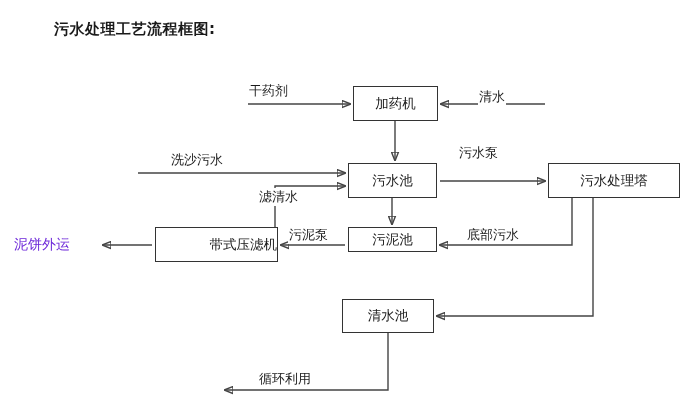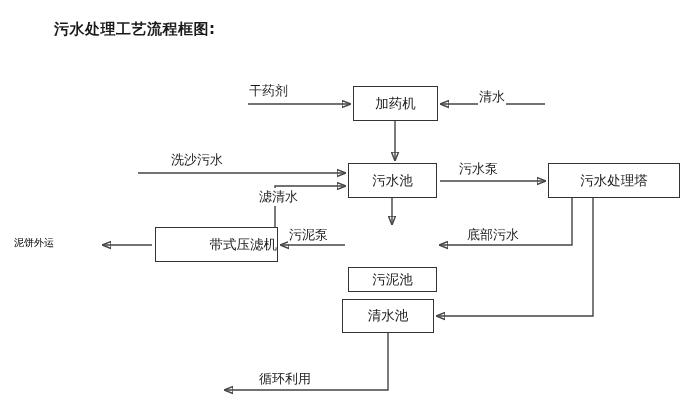--- a/index.html
+++ b/index.html
@@ -43,22 +43,22 @@
     position: absolute;
     font-size: 13px;
     color: #1a1a1a;
     white-space: nowrap;
     z-index: 4;
     background: #ffffff;
     padding: 0 1px;
   }
   .terminal-label {
     position: absolute;
-    font-size: 10px;
-    color: #000000;
+    font-size: 14px;
+    color: #6d28d9;
     white-space: nowrap;
     z-index: 4;
   }
   svg#wires {
     position: absolute;
     left: 0;
     top: 0;
     width: 700px;
     height: 420px;
     z-index: 1;
@@ -117,32 +117,32 @@
   </div>
 
   <div class="node" style="left:548px; top:163px; width:132px; height:35px;">
     <span>污水处理塔</span>
   </div>
 
   <div class="node" style="left:155px; top:227px; width:123px; height:35px;justify-content:flex-end;">
     <span>带式压滤机</span>
   </div>
 
-  <div class="node" style="left:348px; top:227px; width:89px; height:25px;margin-top:40px;">
+  <div class="node" style="left:348px; top:227px; width:89px; height:25px;">
     <span>污泥池</span>
   </div>
 
   <div class="node" style="left:342px; top:299px; width:92px; height:34px;">
     <span>清水池</span>
   </div>
 
   <div class="edge-label" style="left:248px; top:82px;">干药剂</div>
   <div class="edge-label" style="left:478px; top:88px;">清水</div>
   <div class="edge-label" style="left:170px; top:151px;">洗沙污水</div>
   <div class="edge-label" style="left:258px; top:188px;">滤清水</div>
-  <div class="edge-label" style="left:458px; top:160px;">污水泵</div>
+  <div class="edge-label" style="left:458px; top:144px;">污水泵</div>
   <div class="edge-label" style="left:288px; top:226px;text-align:right;">污泥泵</div>
   <div class="edge-label" style="left:466px; top:226px;">底部污水</div>
   <div class="edge-label" style="left:258px; top:370px;">循环利用</div>
 
   <div class="terminal-label" style="left:14px; top:236px;">泥饼外运</div>
 
 </div>
 
 </body></html>

